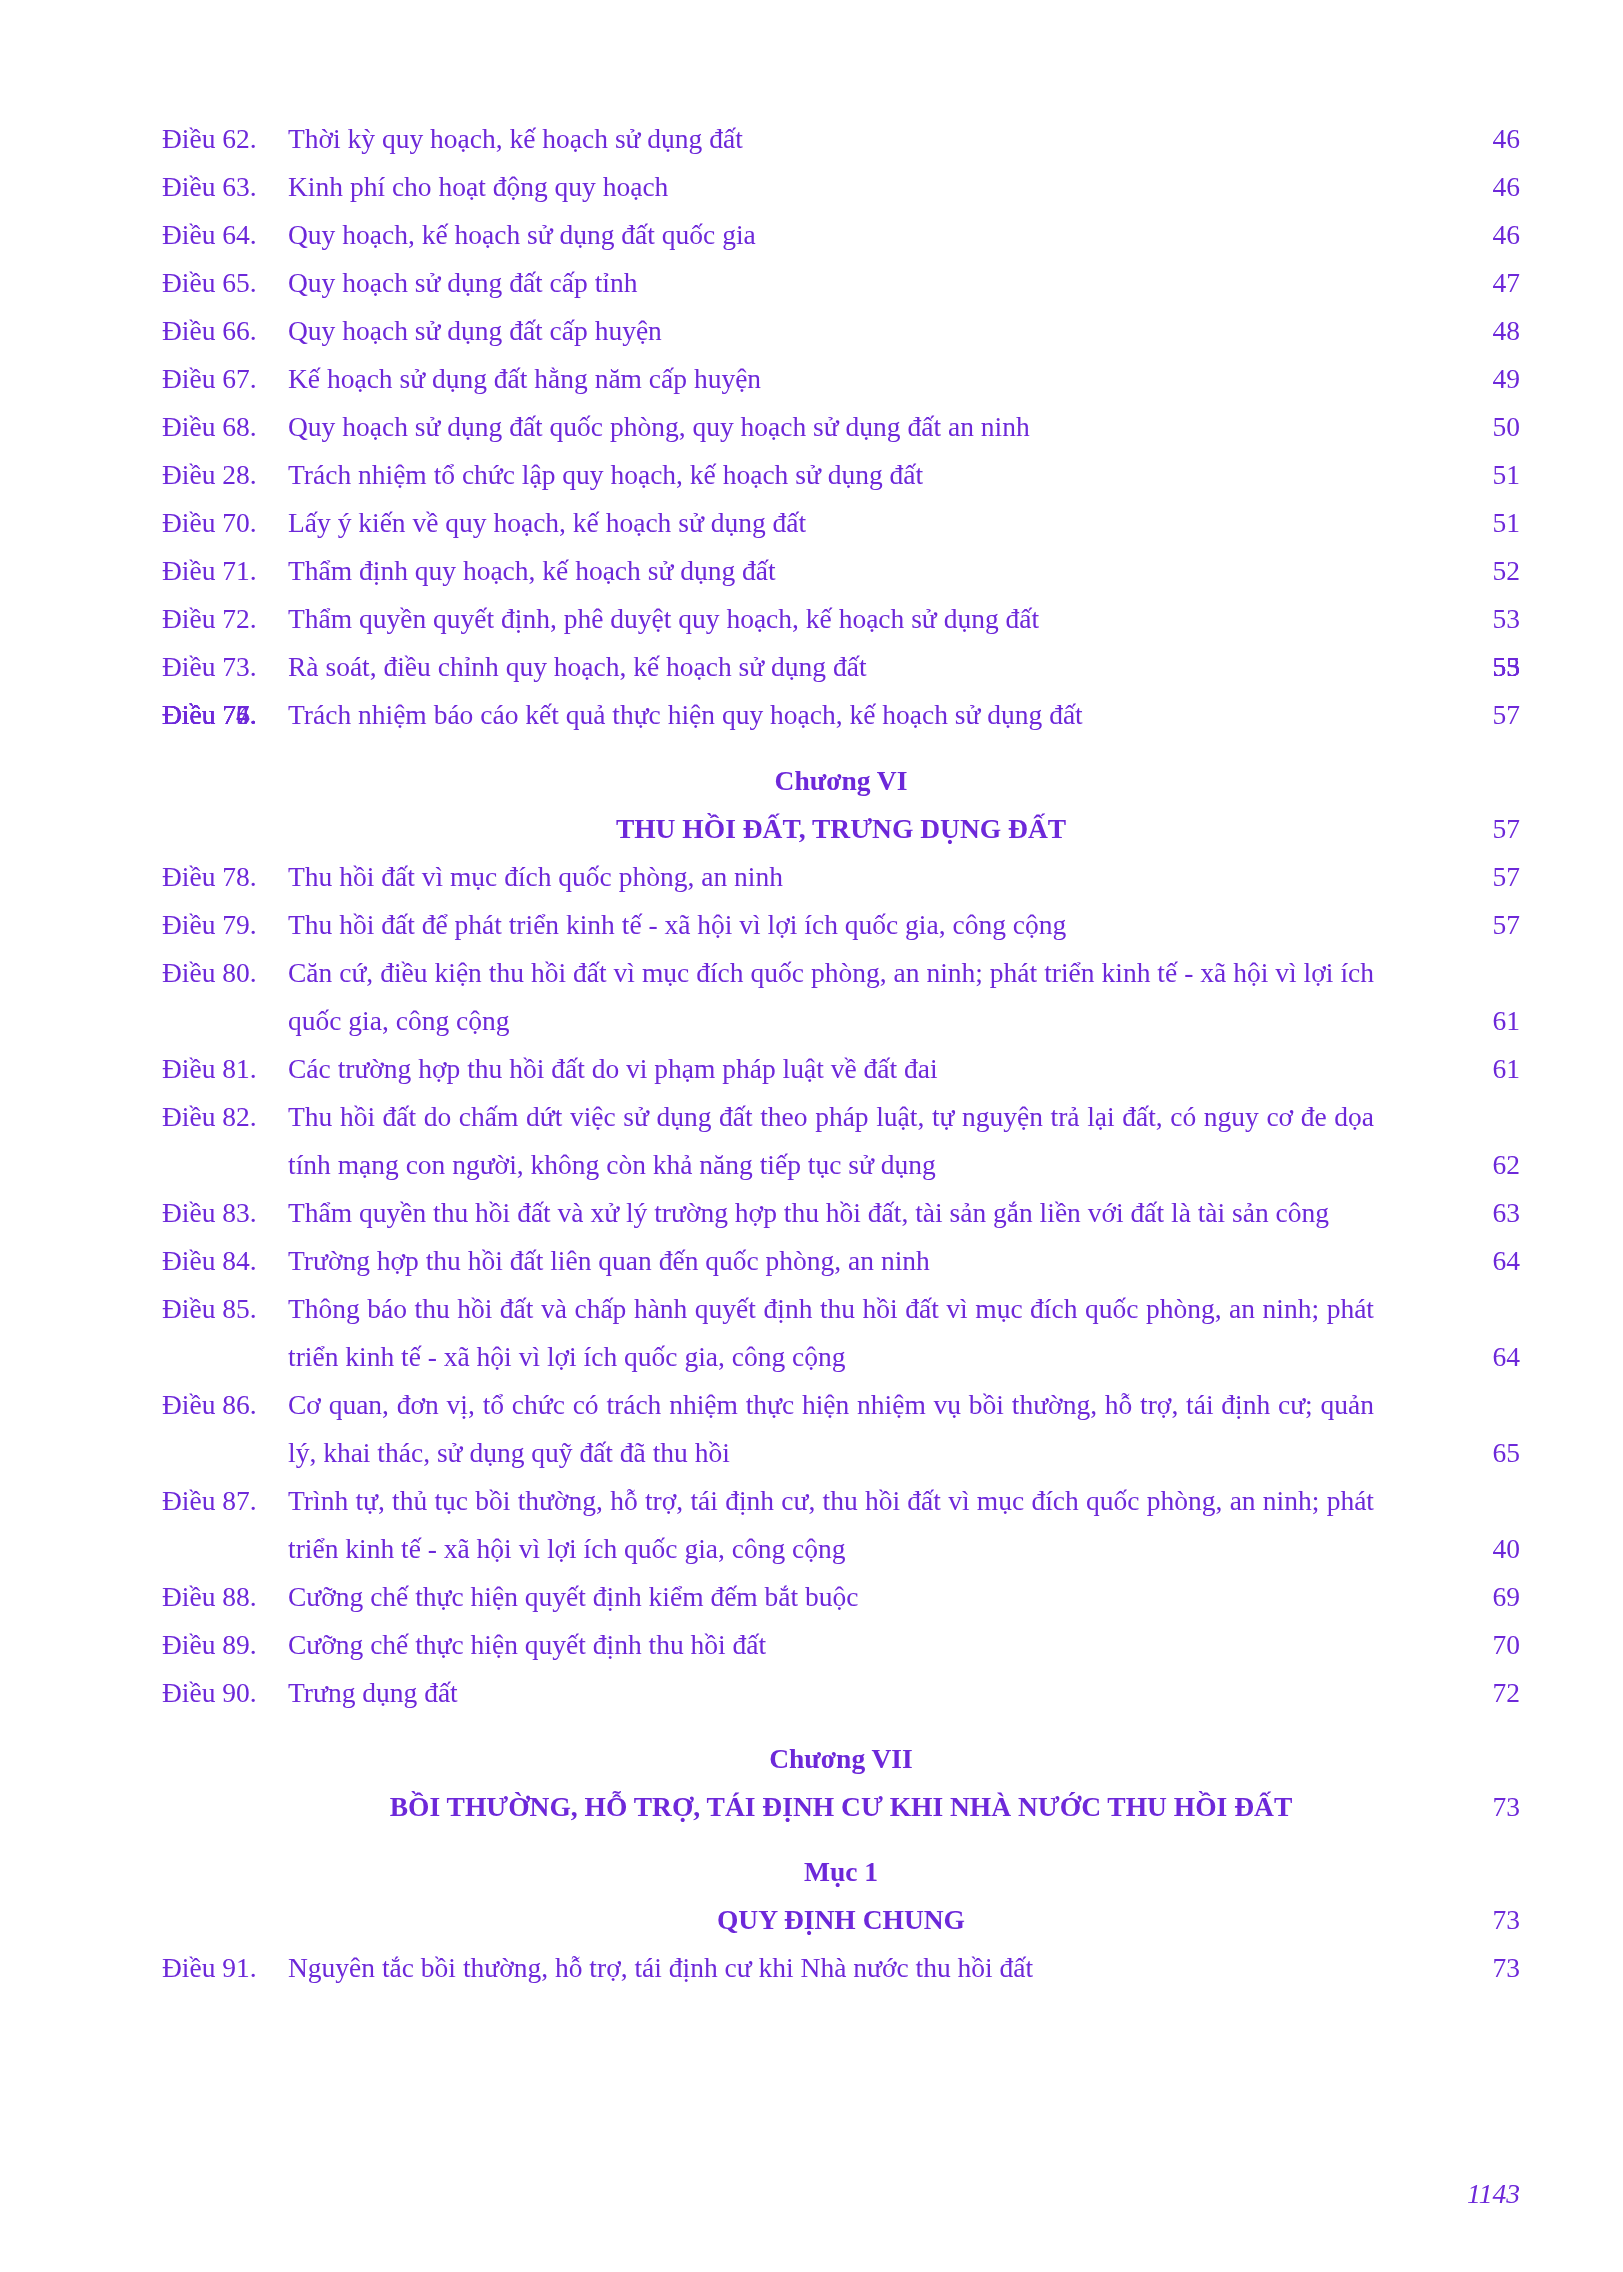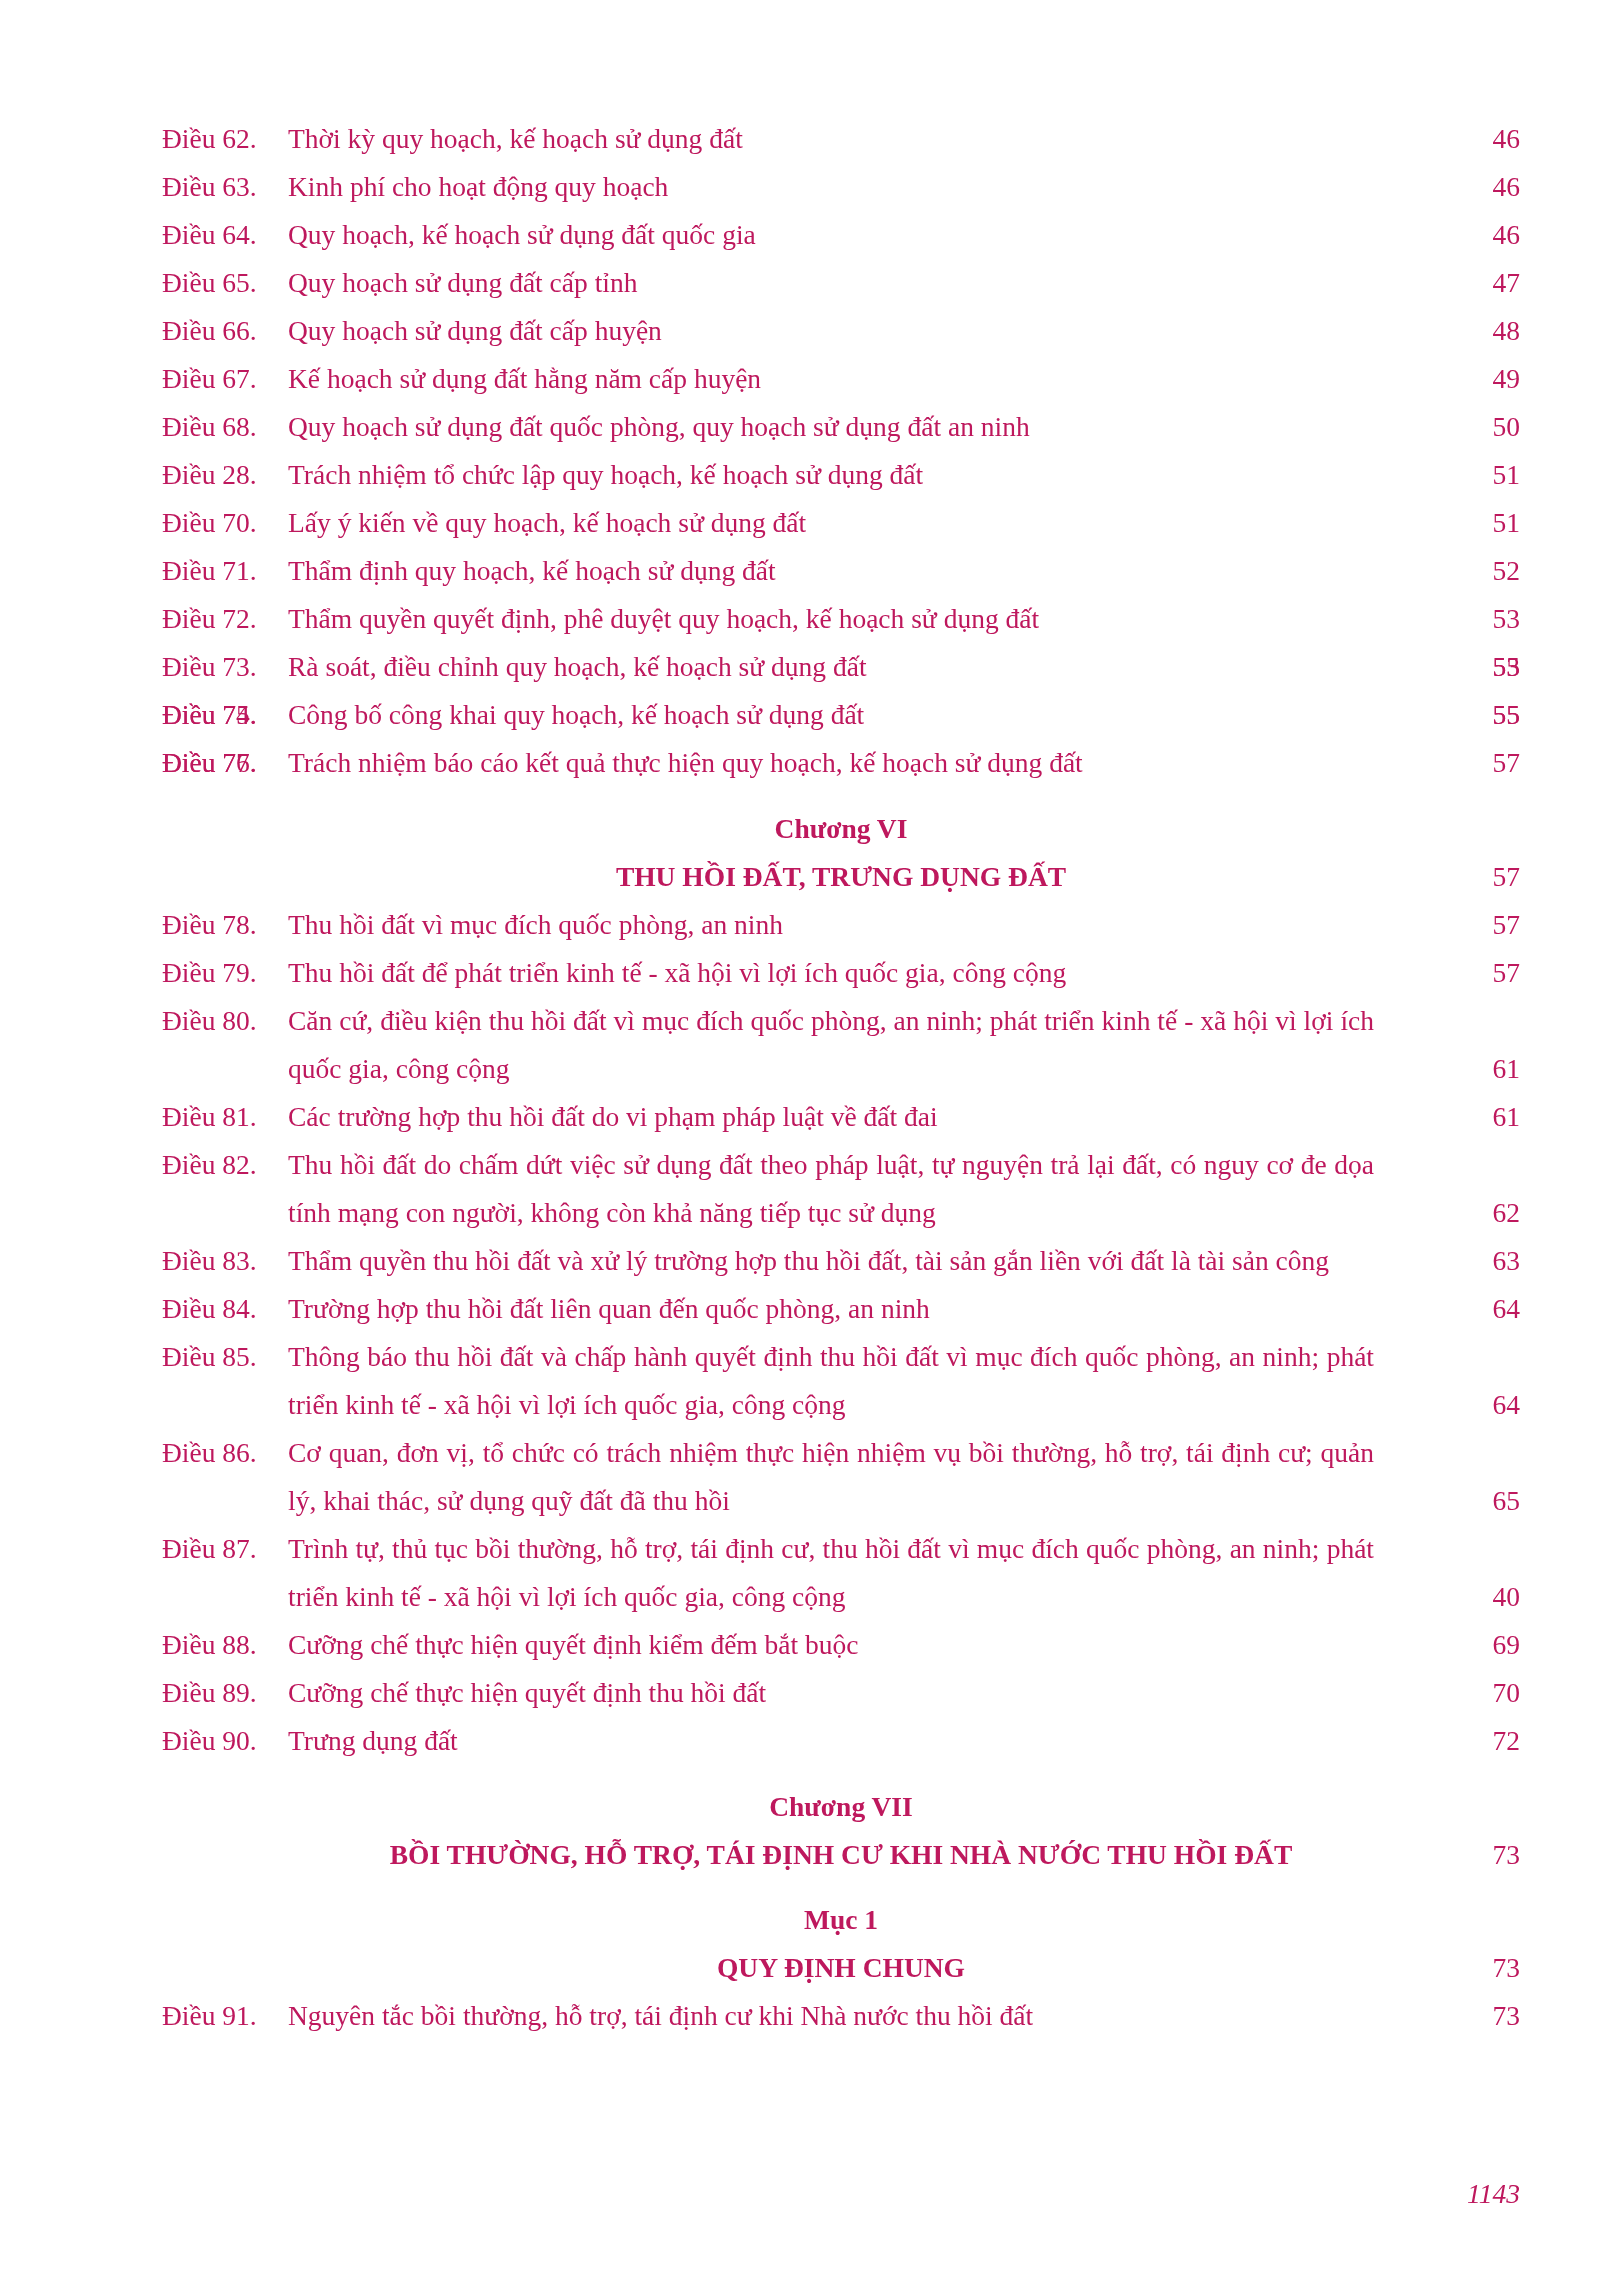--- a/index.html
+++ b/index.html
@@ -2,21 +2,21 @@
 <html style="font-size:11px"><head>
 <meta charset="utf-8">
 <style>
   * { margin: 0; padding: 0; box-sizing: border-box; }
   html, body { background: #e8e8e8; }
   .page {
     position: relative;
     width: 1623px;
     height: 2273px;
     background: #ffffff;
-    color: #be185d;
+    color: #6d28d9;
     font-family: "Liberation Serif", "DejaVu Serif", serif;
     font-size: 27.5px;
     line-height: 48px;
     overflow: hidden;
   }
   .content {
     position: absolute;
     top: 115px;
     left: 162px;
     right: 103px;
@@ -76,21 +76,21 @@
       <div class="entry"><span class="label">Điều 65.</span><span class="title">Quy hoạch sử dụng đất cấp tỉnh</span><span class="num">47</span></div>
       <div class="entry"><span class="label">Điều 66.</span><span class="title">Quy hoạch sử dụng đất cấp huyện</span><span class="num">48</span></div>
       <div class="entry"><span class="label">Điều 67.</span><span class="title">Kế hoạch sử dụng đất hằng năm cấp huyện</span><span class="num">49</span></div>
       <div class="entry"><span class="label">Điều 68.</span><span class="title">Quy hoạch sử dụng đất quốc phòng, quy hoạch sử dụng đất an ninh</span><span class="num">50</span></div>
       <div class="entry"><span class="label">Điều 28.</span><span class="title">Trách nhiệm tổ chức lập quy hoạch, kế hoạch sử dụng đất</span><span class="num">51</span></div>
       <div class="entry"><span class="label">Điều 70.</span><span class="title">Lấy ý kiến về quy hoạch, kế hoạch sử dụng đất</span><span class="num">51</span></div>
       <div class="entry"><span class="label">Điều 71.</span><span class="title">Thẩm định quy hoạch, kế hoạch sử dụng đất</span><span class="num">52</span></div>
       <div class="entry"><span class="label">Điều 72.</span><span class="title">Thẩm quyền quyết định, phê duyệt quy hoạch, kế hoạch sử dụng đất</span><span class="num">53</span></div>
       <div class="entry"><span class="label">Điều 73.</span><span class="title">Rà soát, điều chỉnh quy hoạch, kế hoạch sử dụng đất</span><span class="num">53</span></div>
       <div class="entry"><span class="label">Điều 74.</span><span class="num">55</span></div>
-      <div class="entry"><span class="label">Điều 75.</span><span class="title">Công bố công khai quy hoạch, kế hoạch sử dụng đất</span><span class="num">55</span></div>
+      <div class="entry"><span class="label">Điều 75.</span><span class="num">55</span></div>
       <div class="entry"><span class="label">Điều 76.</span><span class="num">55</span></div>
       <div class="entry"><span class="label">Điều 77.</span><span class="title">Trách nhiệm báo cáo kết quả thực hiện quy hoạch, kế hoạch sử dụng đất</span><span class="num">57</span></div>
       <div class="chapter">
         <div class="kicker">Chương VI</div>
         <div class="title-line"><span class="heading-title">THU HỒI ĐẤT, TRƯNG DỤNG ĐẤT</span><span class="num heading-num">57</span></div>
       </div>
       <div class="entry"><span class="label">Điều 78.</span><span class="title">Thu hồi đất vì mục đích quốc phòng, an ninh</span><span class="num">57</span></div>
       <div class="entry"><span class="label">Điều 79.</span><span class="title">Thu hồi đất để phát triển kinh tế - xã hội vì lợi ích quốc gia, công cộng</span><span class="num">57</span></div>
       <div class="entry"><span class="label">Điều 80.</span><span class="title">Căn cứ, điều kiện thu hồi đất vì mục đích quốc phòng, an ninh; phát triển kinh tế - xã hội vì lợi ích quốc gia, công cộng</span><span class="num">61</span></div>
       <div class="entry"><span class="label">Điều 81.</span><span class="title">Các trường hợp thu hồi đất do vi phạm pháp luật về đất đai</span><span class="num">61</span></div>

